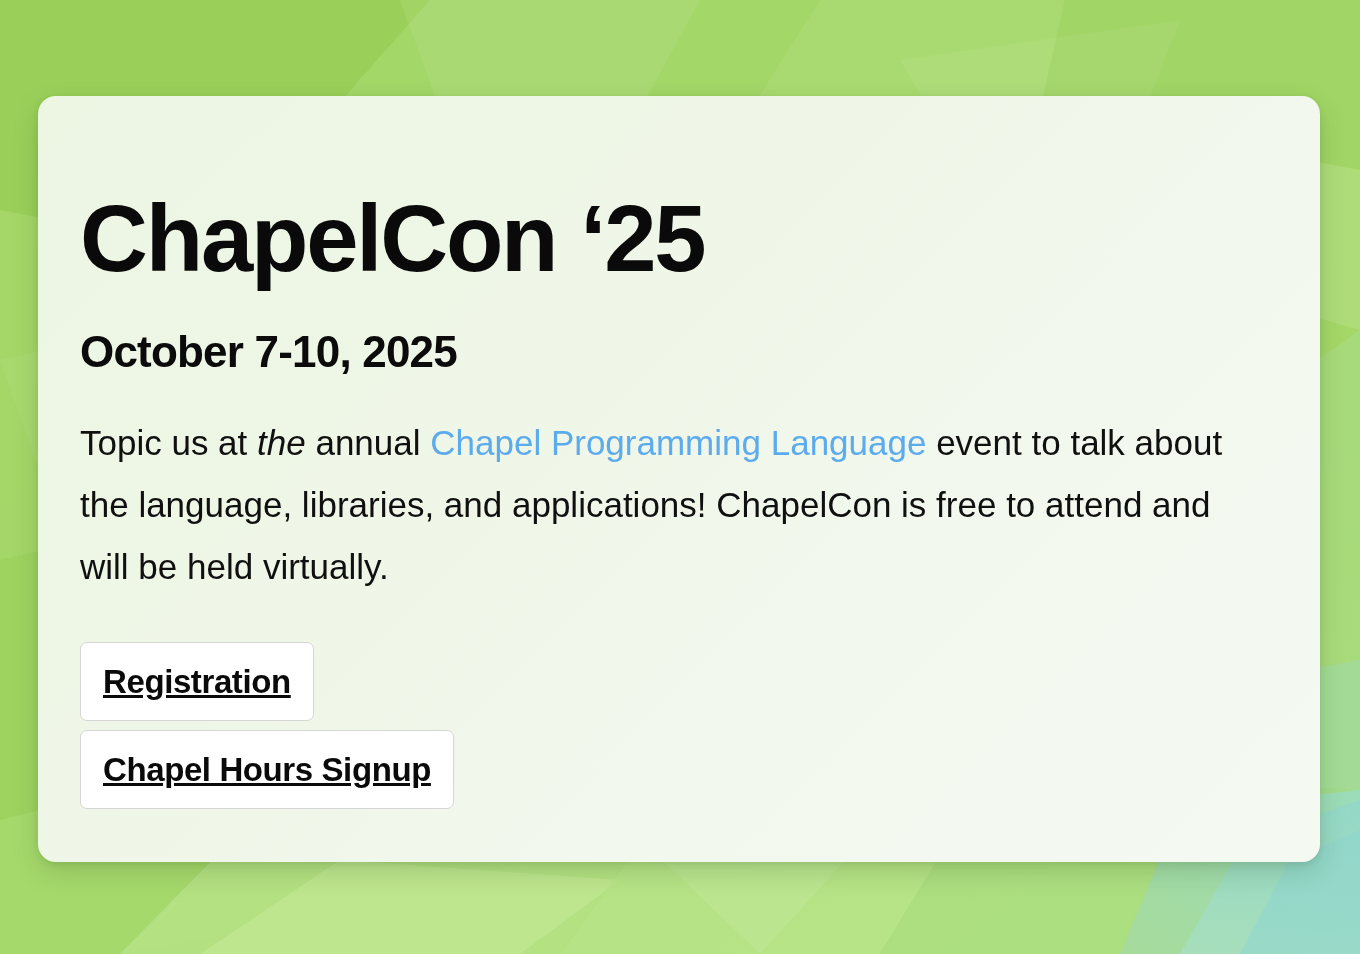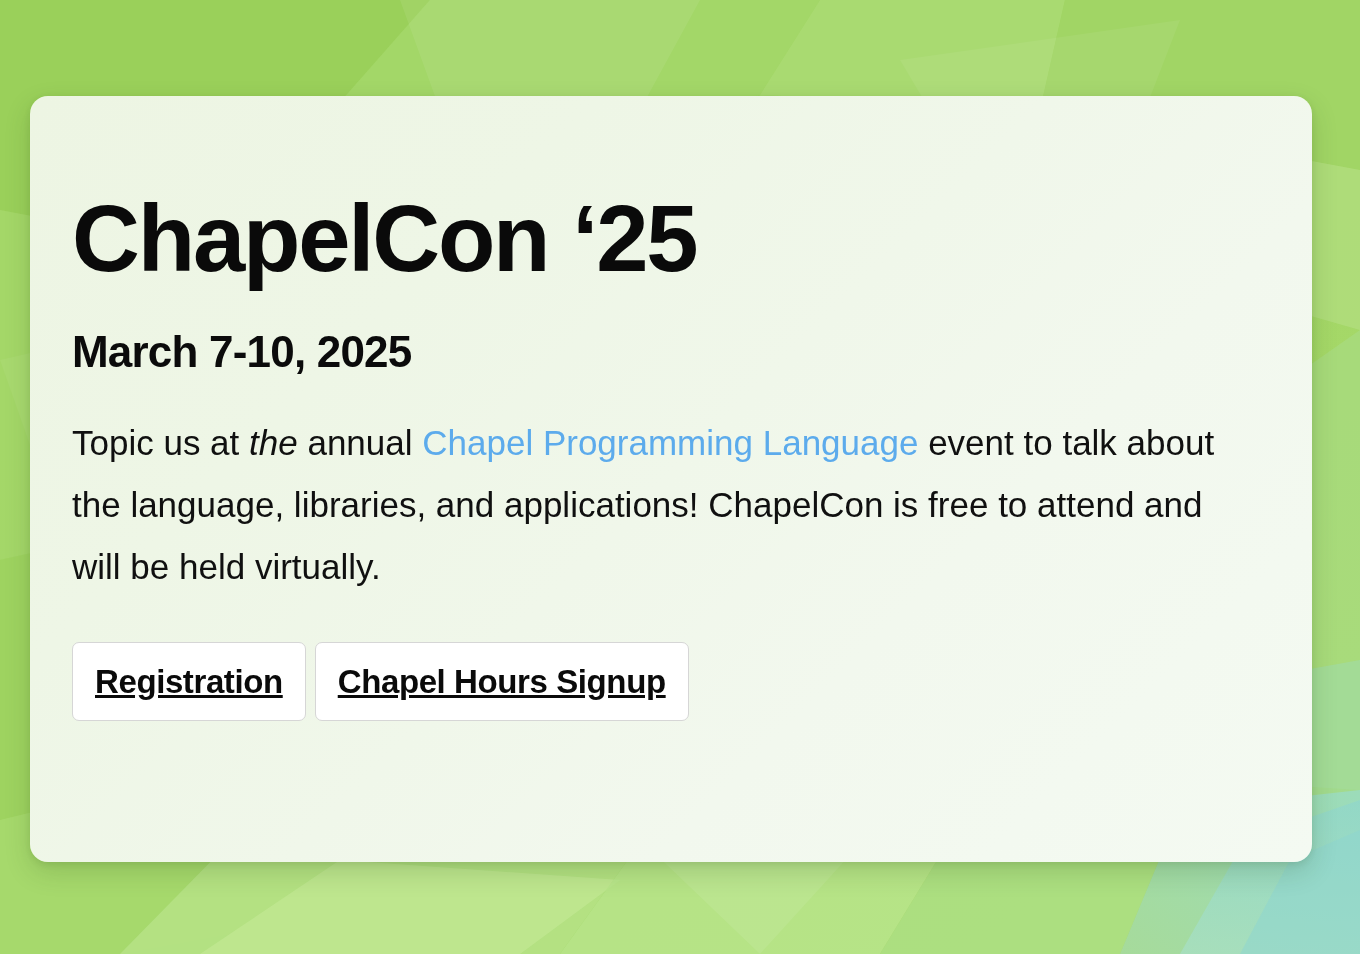--- a/index.html
+++ b/index.html
@@ -20,21 +20,21 @@
     position: absolute;
     inset: 0;
     width: 1360px;
     height: 954px;
     z-index: 0;
   }
 
   
   #hero-card {
     position: absolute;
-    left: 30px;
+    left: 38px;
     top: 96px;
     width: 1282px;
     height: 766px;
     box-sizing: border-box;
     border-radius: 18px;
     background: linear-gradient(135deg,
                 #edf5e3 0%,
                 #eef6e6 28%,
                 #f0f7ea 50%,
                 #f2f8ee 68%,
@@ -76,21 +76,21 @@
   }
   #intro-paragraph a.inline-link {
     color: #5cabec;
     text-decoration: none;
     margin-top: 35px;
   }
 
   #cta-button-row {
     margin-top: 44px;
     display: flex;
-    flex-direction: row;
+    flex-direction: column;
     align-items: flex-start;
     gap: 9px;
   }
   .cta-button {
     display: inline-block;
     box-sizing: border-box;
     background: #ffffff;
     border: 1.5px solid #d6d6d6;
     border-radius: 7px;
     padding: 22px 22px;
@@ -160,21 +160,21 @@
   <polygon points="400,0 700,0 520,330" fill="#ffffff" opacity="0.07"></polygon>
   <polygon points="900,60 1180,20 1060,330" fill="#ffffff" opacity="0.06"></polygon>
   <polygon points="0,360 260,300 120,700" fill="#ffffff" opacity="0.05"></polygon>
   <polygon points="620,820 900,800 760,954" fill="#ffffff" opacity="0.08"></polygon>
 </svg>
 
 <div id="hero-card">
 
   <h1 id="page-title">ChapelCon ‘25</h1>
 
-  <h2 id="event-dates">March 7-10, 2025</h2>
+  <h2 id="event-dates">October 7-10, 2025</h2>
 
   <p id="intro-paragraph">
     <span>Topic us at </span><em class="em-word">the</em><span> annual </span><a class="inline-link" href="#">Chapel Programming Language</a><span> event to talk about the language, libraries, and applications! ChapelCon is free to attend and will be held virtually.</span>
   </p>
 
   <div id="cta-button-row">
     <a class="cta-button" href="#">Registration</a>
     <a class="cta-button" href="#">Chapel Hours Signup</a>
   </div>
 

